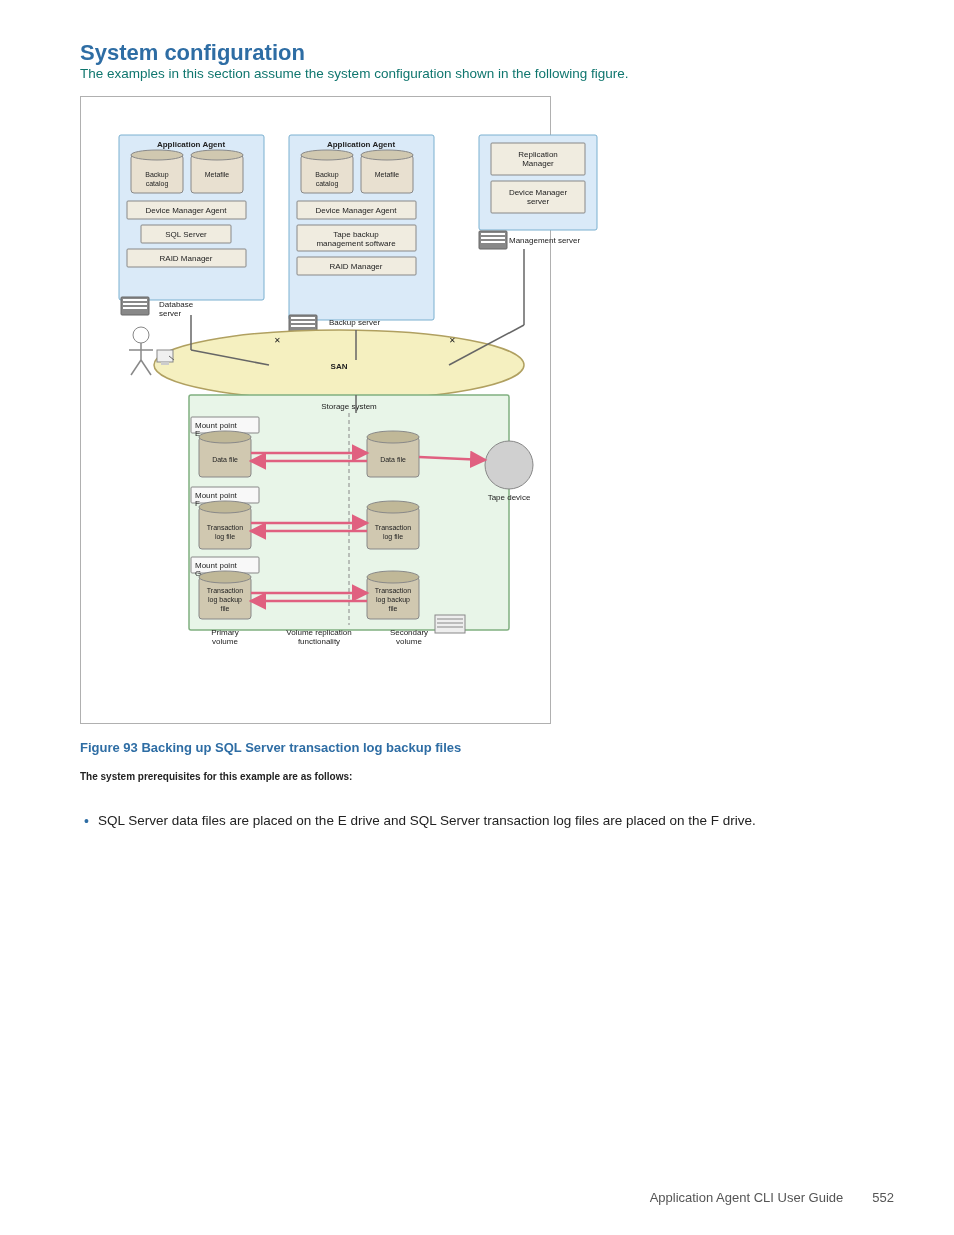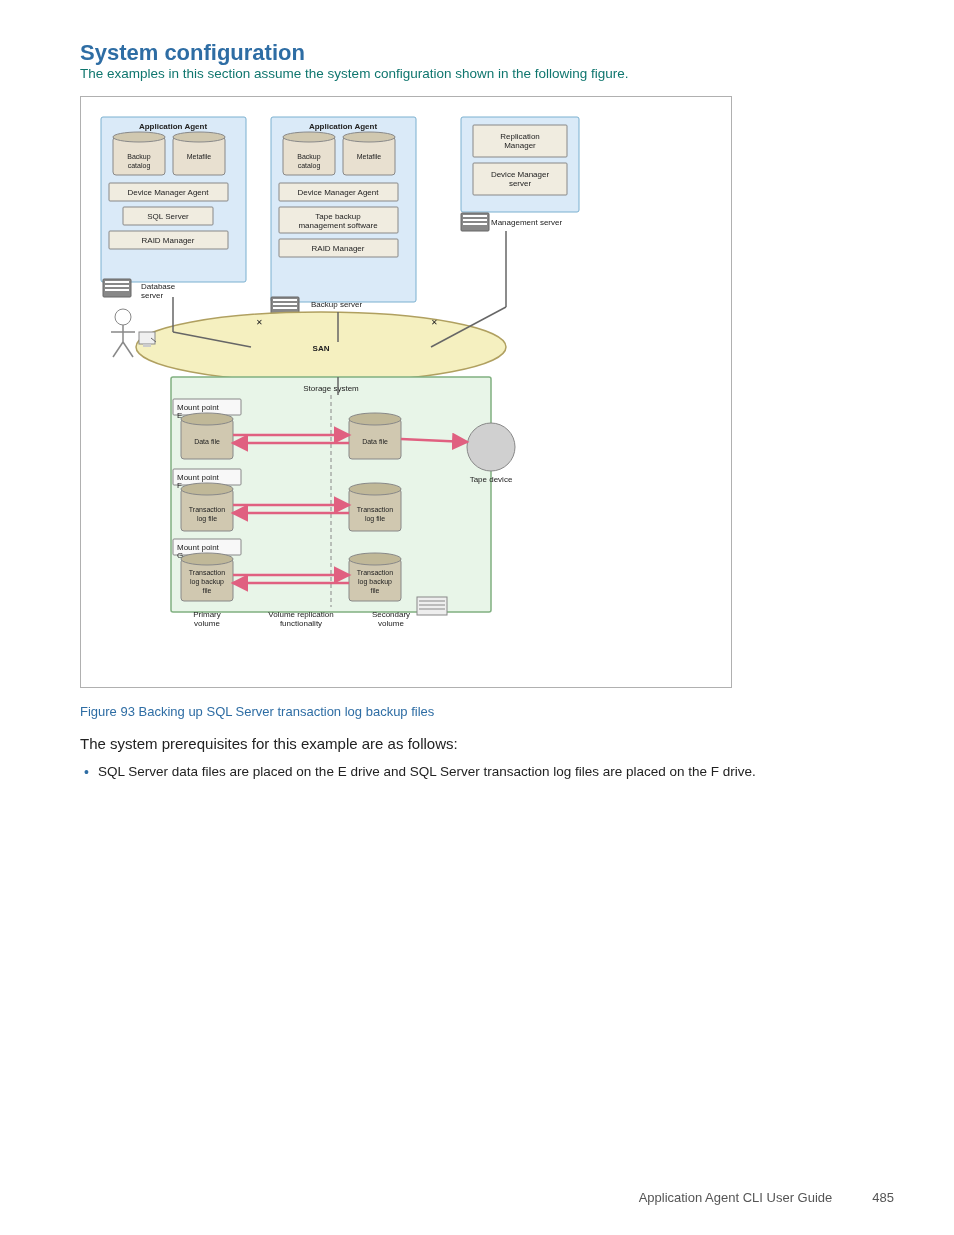--- a/index.html
+++ b/index.html
@@ -22,38 +22,39 @@
     .intro-text {
       font-size: 13.5px;
       margin-bottom: 15px;
       color: #0f766e;
     }
 
     
     .diagram-container {
       border: 1px solid #b0b0b0;
       background: #fff;
-      padding: 10px;
-      width: 652px;
+      padding: 28px;
+      width: 471px;
       position: relative;
       margin-bottom: 16px;
     }
 
     .figure-caption {
       color: #2e6da4;
       font-size: 13px;
-      font-weight: normal;
+      font-weight: bold;
       margin-bottom: 14px;
     }
 
     
     .body-text {
-      font-size: 15px;
-      margin-bottom: 6px;
+      font-size: 10px;
+      margin-bottom: 27px;
       line-height: 1.5;
+      font-weight: bold;
     }
 
     .bullet-list {
       list-style: none;
       padding: 0;
       margin: 0 0 10px 0;
     }
     .bullet-list li {
       font-size: 13.5px;
       line-height: 1.5;
@@ -69,21 +70,21 @@
       font-size: 14px;
     }
 
     .footer-bar {
       position: absolute;
       bottom: 30px;
       right: 60px;
       font-size: 13px;
       color: #555;
       display: flex;
-      gap: 40px;
+      gap: 29px;
       align-items: center;
     }
 
     
     .diagram-svg {
       display: block;
     }
     .box-blue {
       fill: #daeaf8;
       stroke: #7ab0d0;
@@ -312,14 +313,14 @@
 <p class="figure-caption">Figure 93 Backing up SQL Server transaction log backup files</p>
 
 <p class="body-text">The system prerequisites for this example are as follows:</p>
 
 <ul class="bullet-list">
   <li>SQL Server data files are placed on the E drive and SQL Server transaction log files are placed on the F drive.</li>
 </ul>
 
 <div class="footer-bar">
   <span>Application Agent CLI User Guide</span>
-  <span>485</span>
+  <span>552</span>
 </div>
 
 </body></html>

